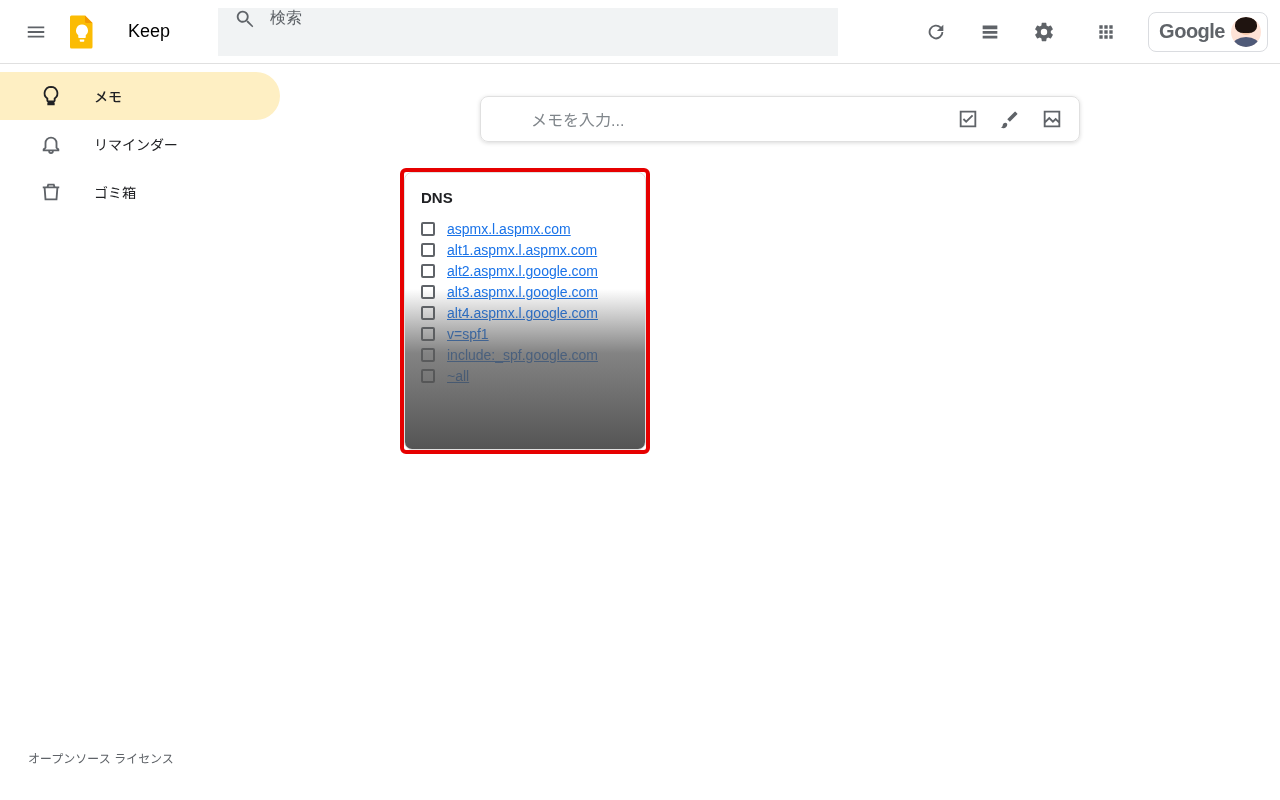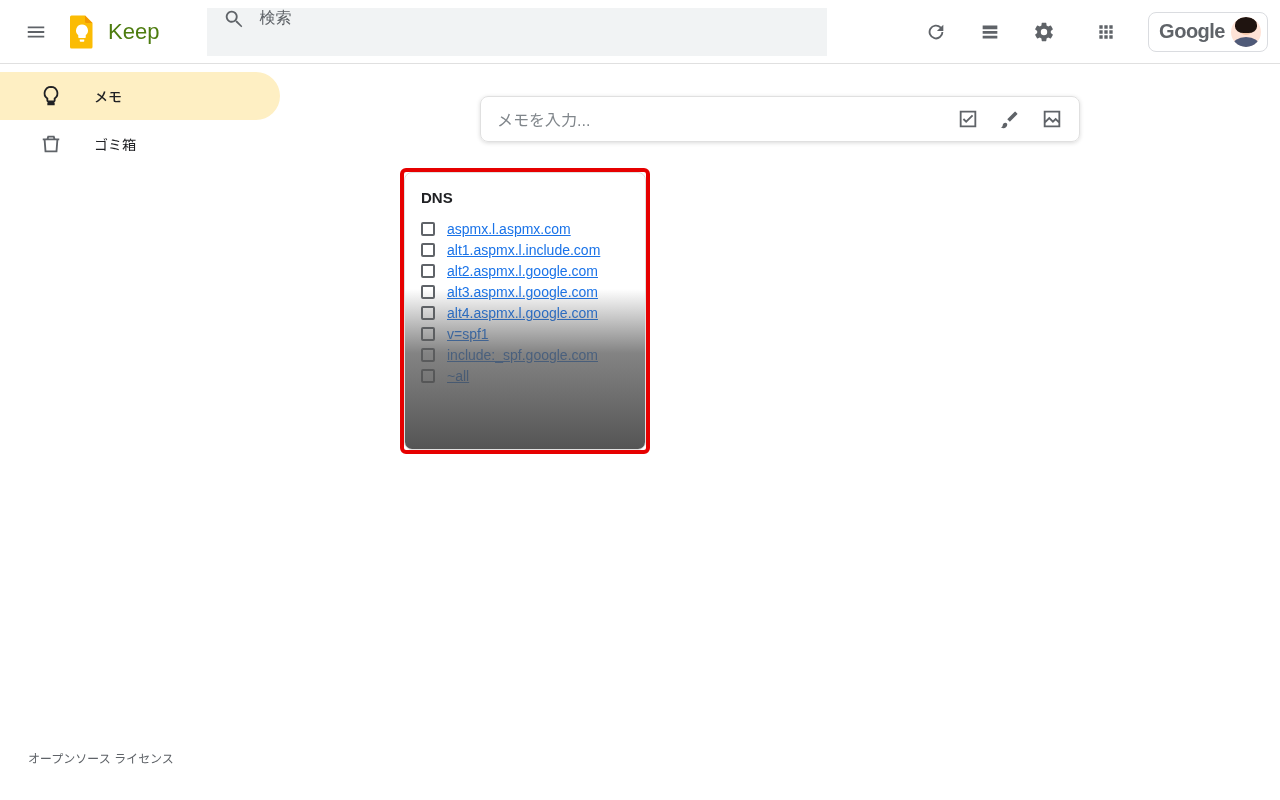--- a/index.html
+++ b/index.html
@@ -26,21 +26,21 @@
   }
   .menu-btn {
     width: 40px; height: 40px;
     display: flex; align-items: center; justify-content: center;
     border-radius: 50%;
     cursor: pointer;
     color: #5f6368;
   }
   .logo-wrap { display: flex; align-items: center; margin-right: 40px; }
   .logo-svg { width: 36px; height: 36px; margin-right: 8px; }
-  .app-name { font-size: 22px; color: #4d7c0f; letter-spacing: 0px; }
+  .app-name { font-size: 18px; color: #000000; letter-spacing: 0px; margin-left: 20px; }
 
   .search {
     flex: 0 0 620px;
     height: 48px;
     background: #f1f3f4;
     border-radius: 0;
     display: flex;
     align-items: flex-start;
     padding: 0 16px;
     color: #5f6368;
@@ -104,21 +104,21 @@
   .main {
     position:absolute; left:280px; right:0; top:64px; bottom:0;
   }
   .composer{
     width:600px; margin:32px auto 0;
     border:1px solid #e0e0e0; border-radius:8px;
     box-shadow:0 1px 4px rgba(0,0,0,0.15);
     height:46px; display:flex; align-items:center;
     padding:0 16px; gap:12px; color:#757575;
   }
-  .composer .placeholder{ flex:1; font-size:16px; color:#80868b; }
+  .composer .placeholder{ flex:1; font-size:16px; color:#80868b;margin-left:34px; }
   .composer .c-actions{ display:flex; gap:20px; color:#5f6368;}
 
   
   .note-wrap{
     position:absolute; left:120px; top:104px;
     width:250px;
     border:4px solid #e60000; border-radius:6px;
   }
   .note{
     background:#fff; border:1px solid #e0e0e0; border-radius:8px;
@@ -231,20 +231,28 @@
 </div>
 
 <div class="sidebar">
   <div class="nav-item active">
     <span class="nav-icon">
       <svg width="22" height="22" viewBox="0 0 24 24">
           <path fill="currentColor" d="M9 21h6v-1H9v1zm3-19a7 7 0 0 0-4 12.74V17a1 1 0 0 0 1 1h6a1 1 0 0 0 1-1v-2.26A7 7 0 0 0 12 2z" fill-opacity="0" stroke="currentColor" stroke-width="2"></path>
         </svg>
     </span>
     <span class="nav-label">メモ</span>
+  </div>
+  <div class="nav-item">
+    <span class="nav-icon">
+      <svg width="22" height="22" viewBox="0 0 24 24">
+          <path fill="none" stroke="currentColor" stroke-width="2" d="M18 16v-5a6 6 0 1 0-12 0v5l-2 2v1h16v-1l-2-2zM10 20a2 2 0 0 0 4 0"></path>
+        </svg>
+    </span>
+    <span class="nav-label">リマインダー</span>
   </div>
   <div class="nav-item">
     <span class="nav-icon">
       <svg width="22" height="22" viewBox="0 0 24 24">
           <path fill="none" stroke="currentColor" stroke-width="2" d="M5 7h14l-1 13H6L5 7zm4-3h6l1 3H8l1-3zM3 7h18"></path>
         </svg>
     </span>
     <span class="nav-label">ゴミ箱</span>
   </div>
 
@@ -277,21 +285,21 @@
   <div class="note-wrap">
     <div class="note">
       <div class="note-title">DNS</div>
       <div class="note-body">
         <div class="check-row">
             <span class="box"></span>
             <a href="#">aspmx.l.aspmx.com</a>
           </div>
         <div class="check-row">
             <span class="box"></span>
-            <a href="#">alt1.aspmx.l.include.com</a>
+            <a href="#">alt1.aspmx.l.aspmx.com</a>
           </div>
         <div class="check-row">
             <span class="box"></span>
             <a href="#">alt2.aspmx.l.google.com</a>
           </div>
         <div class="check-row">
             <span class="box"></span>
             <a href="#">alt3.aspmx.l.google.com</a>
           </div>
         <div class="check-row">

